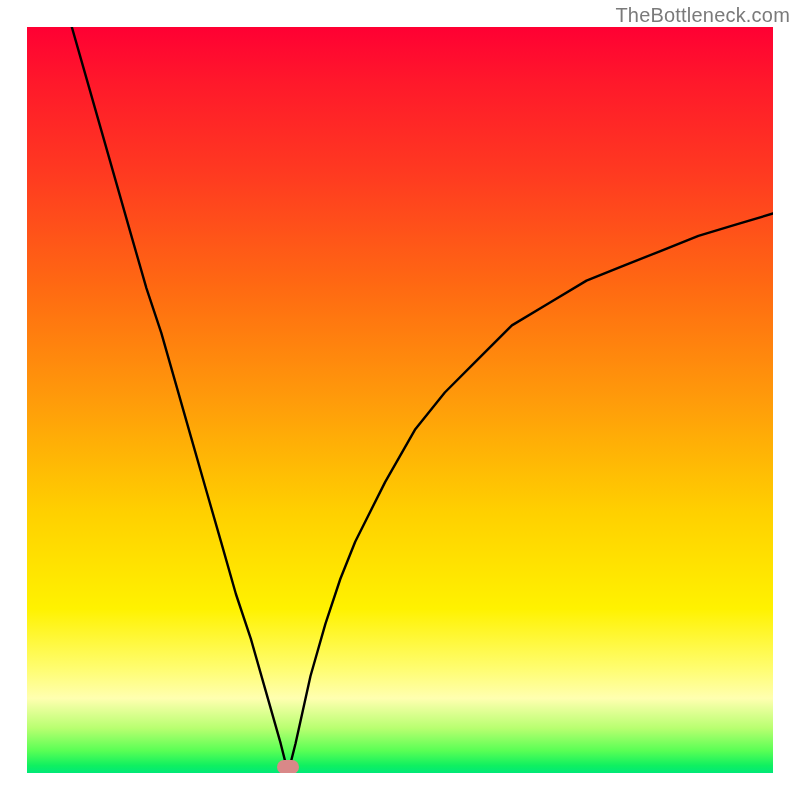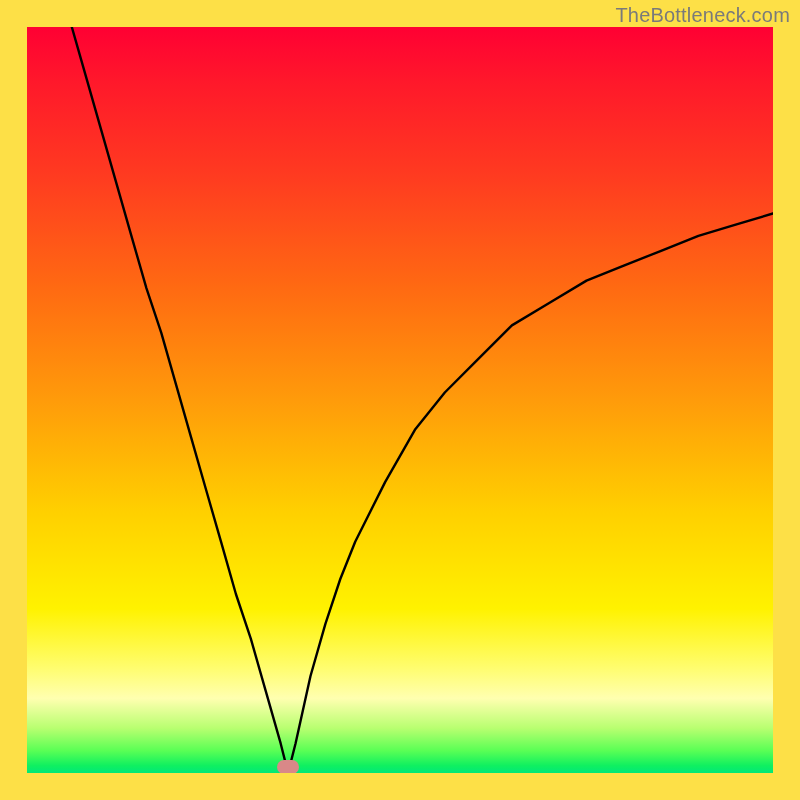--- a/index.html
+++ b/index.html
@@ -8,21 +8,21 @@
     width: 800px;
     height: 800px;
     overflow: hidden;
     background: #000;
     font-family: Arial, Helvetica, sans-serif;
   }
   .outer {
     position: relative;
     width: 800px;
     height: 800px;
-    background: #fde047;
+    background: #ffffff;
   }
   .plot {
     position: absolute;
     left: 27px;
     top: 27px;
     width: 746px;
     height: 746px;
     overflow: hidden;
   }
   .gradient {

